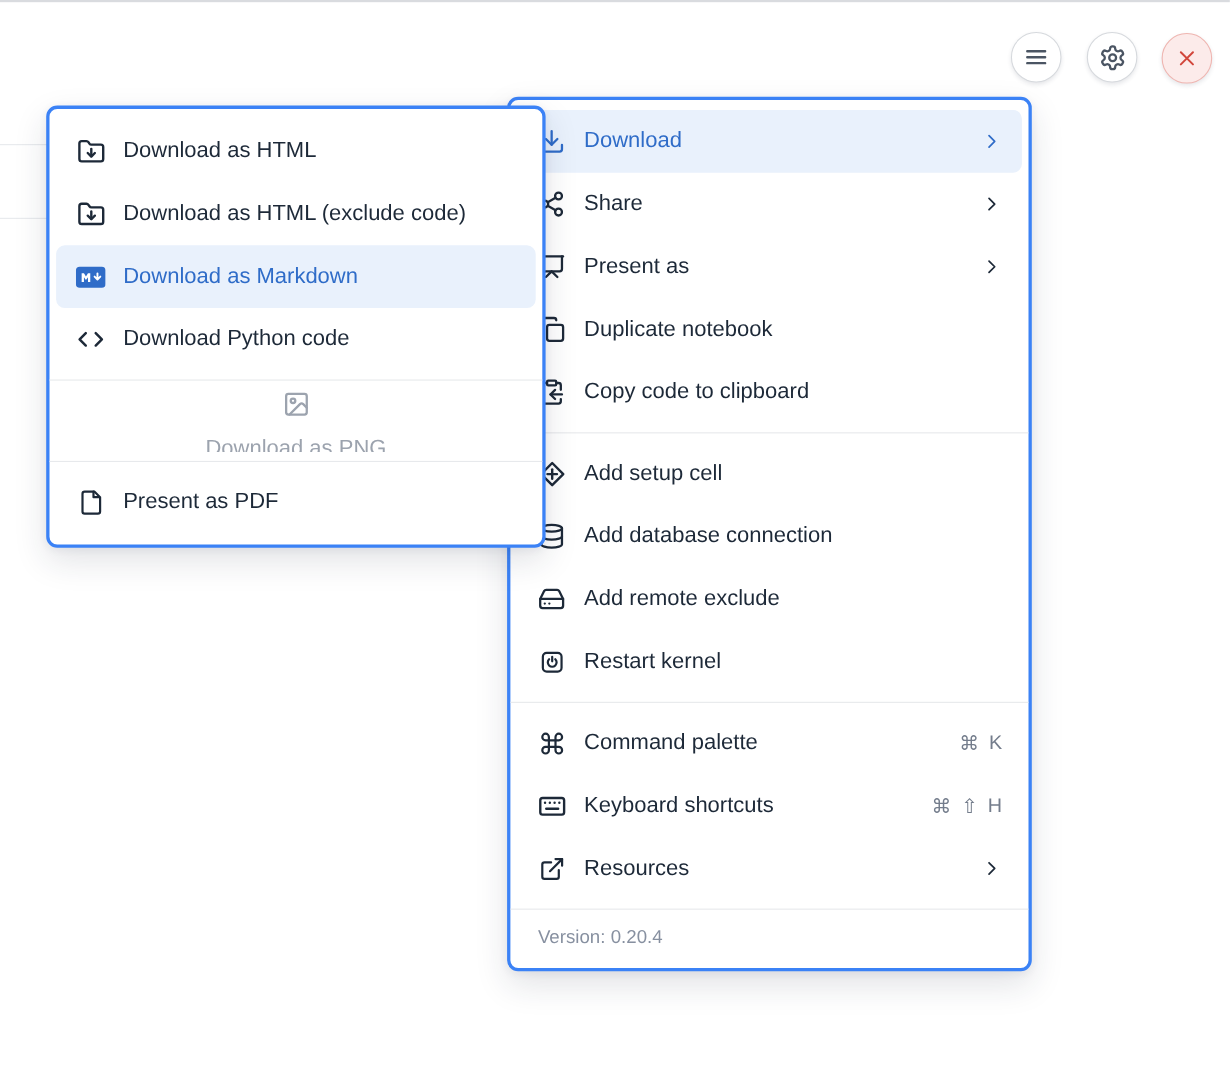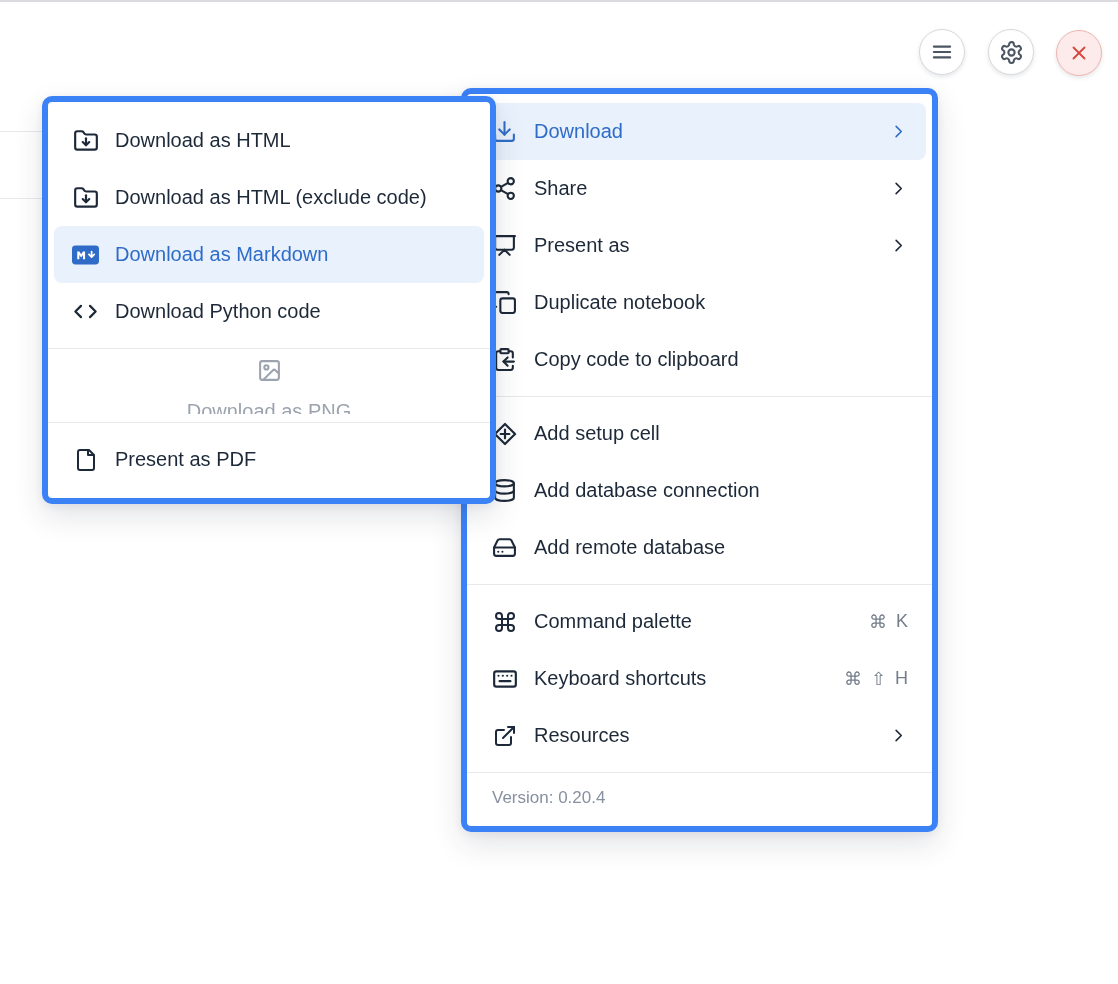--- a/index.html
+++ b/index.html
@@ -18,21 +18,21 @@
     position:absolute;width:46px;height:46px;border-radius:50%;
     background:#fff;border:1.5px solid #d6d9dd;box-sizing:border-box;
     display:flex;align-items:center;justify-content:center;
     color:#4b5563;box-shadow:0 2px 4px rgba(40,50,70,.12);cursor:pointer;
   }
   .toolbar-btn.danger{background:#fcebea;border-color:#efb5b0;color:#d2473c;}
   .toolbar-btn svg{display:block;}
 
   
   .panel{
-    position:absolute;background:#fff;border:6px solid #3b82f6;border-radius:10px;
+    position:absolute;background:#fff;border:3px solid #3b82f6;border-radius:10px;
     box-shadow:0 12px 30px rgba(30,40,60,.13),0 2px 8px rgba(30,40,60,.06);
     box-sizing:border-box;
   }
   .main-menu{left:461px;top:88px;width:477px;padding-top:9px;z-index:1;}
   .submenu{left:42px;top:96px;width:454px;padding:10px 0;z-index:5;}
 
   .menu-item{
     height:57px;display:flex;align-items:center;gap:16px;
     padding:0 18px;margin:0 6px;border-radius:8px;
     font-size:20px;cursor:pointer;white-space:nowrap;
@@ -177,21 +177,31 @@
       </div>
       <div class="menu-item">
         <span class="mi-icon">
           <svg width="25" height="25" viewBox="0 0 24 24" fill="none" stroke="currentColor" stroke-width="2" stroke-linecap="round" stroke-linejoin="round">
             <line x1="22" x2="2" y1="12" y2="12"></line>
             <path d="M5.45 5.11 2 12v6a2 2 0 0 0 2 2h16a2 2 0 0 0 2-2v-6l-3.45-6.89A2 2 0 0 0 16.76 4H7.24a2 2 0 0 0-1.79 1.11"></path>
             <line x1="6" x2="6.01" y1="16" y2="16"></line>
             <line x1="10" x2="10.01" y1="16" y2="16"></line>
           </svg>
         </span>
-        <span class="mi-label">Add remote database</span>
+        <span class="mi-label">Add remote exclude</span>
+      </div>
+      <div class="menu-item">
+        <span class="mi-icon">
+          <svg width="24" height="24" viewBox="0 0 24 24" fill="none" stroke="currentColor" stroke-width="2" stroke-linecap="round" stroke-linejoin="round">
+            <rect x="3.5" y="3.5" width="17" height="17" rx="3.5"></rect>
+            <path d="M12 7.2v4"></path>
+            <path d="M9.2 9.3a4 4 0 1 0 5.6 0"></path>
+          </svg>
+        </span>
+        <span class="mi-label">Restart kernel</span>
       </div>
       <div class="menu-sep"></div>
       <div class="menu-item">
         <span class="mi-icon">
           <svg width="24" height="24" viewBox="0 0 24 24" fill="none" stroke="currentColor" stroke-width="2" stroke-linecap="round" stroke-linejoin="round">
             <path d="M15 6v12a3 3 0 1 0 3-3H6a3 3 0 1 0 3 3V6a3 3 0 1 0-3 3h12a3 3 0 1 0-3-3"></path>
           </svg>
         </span>
         <span class="mi-label">Command palette</span>
         <span class="mi-shortcut">

